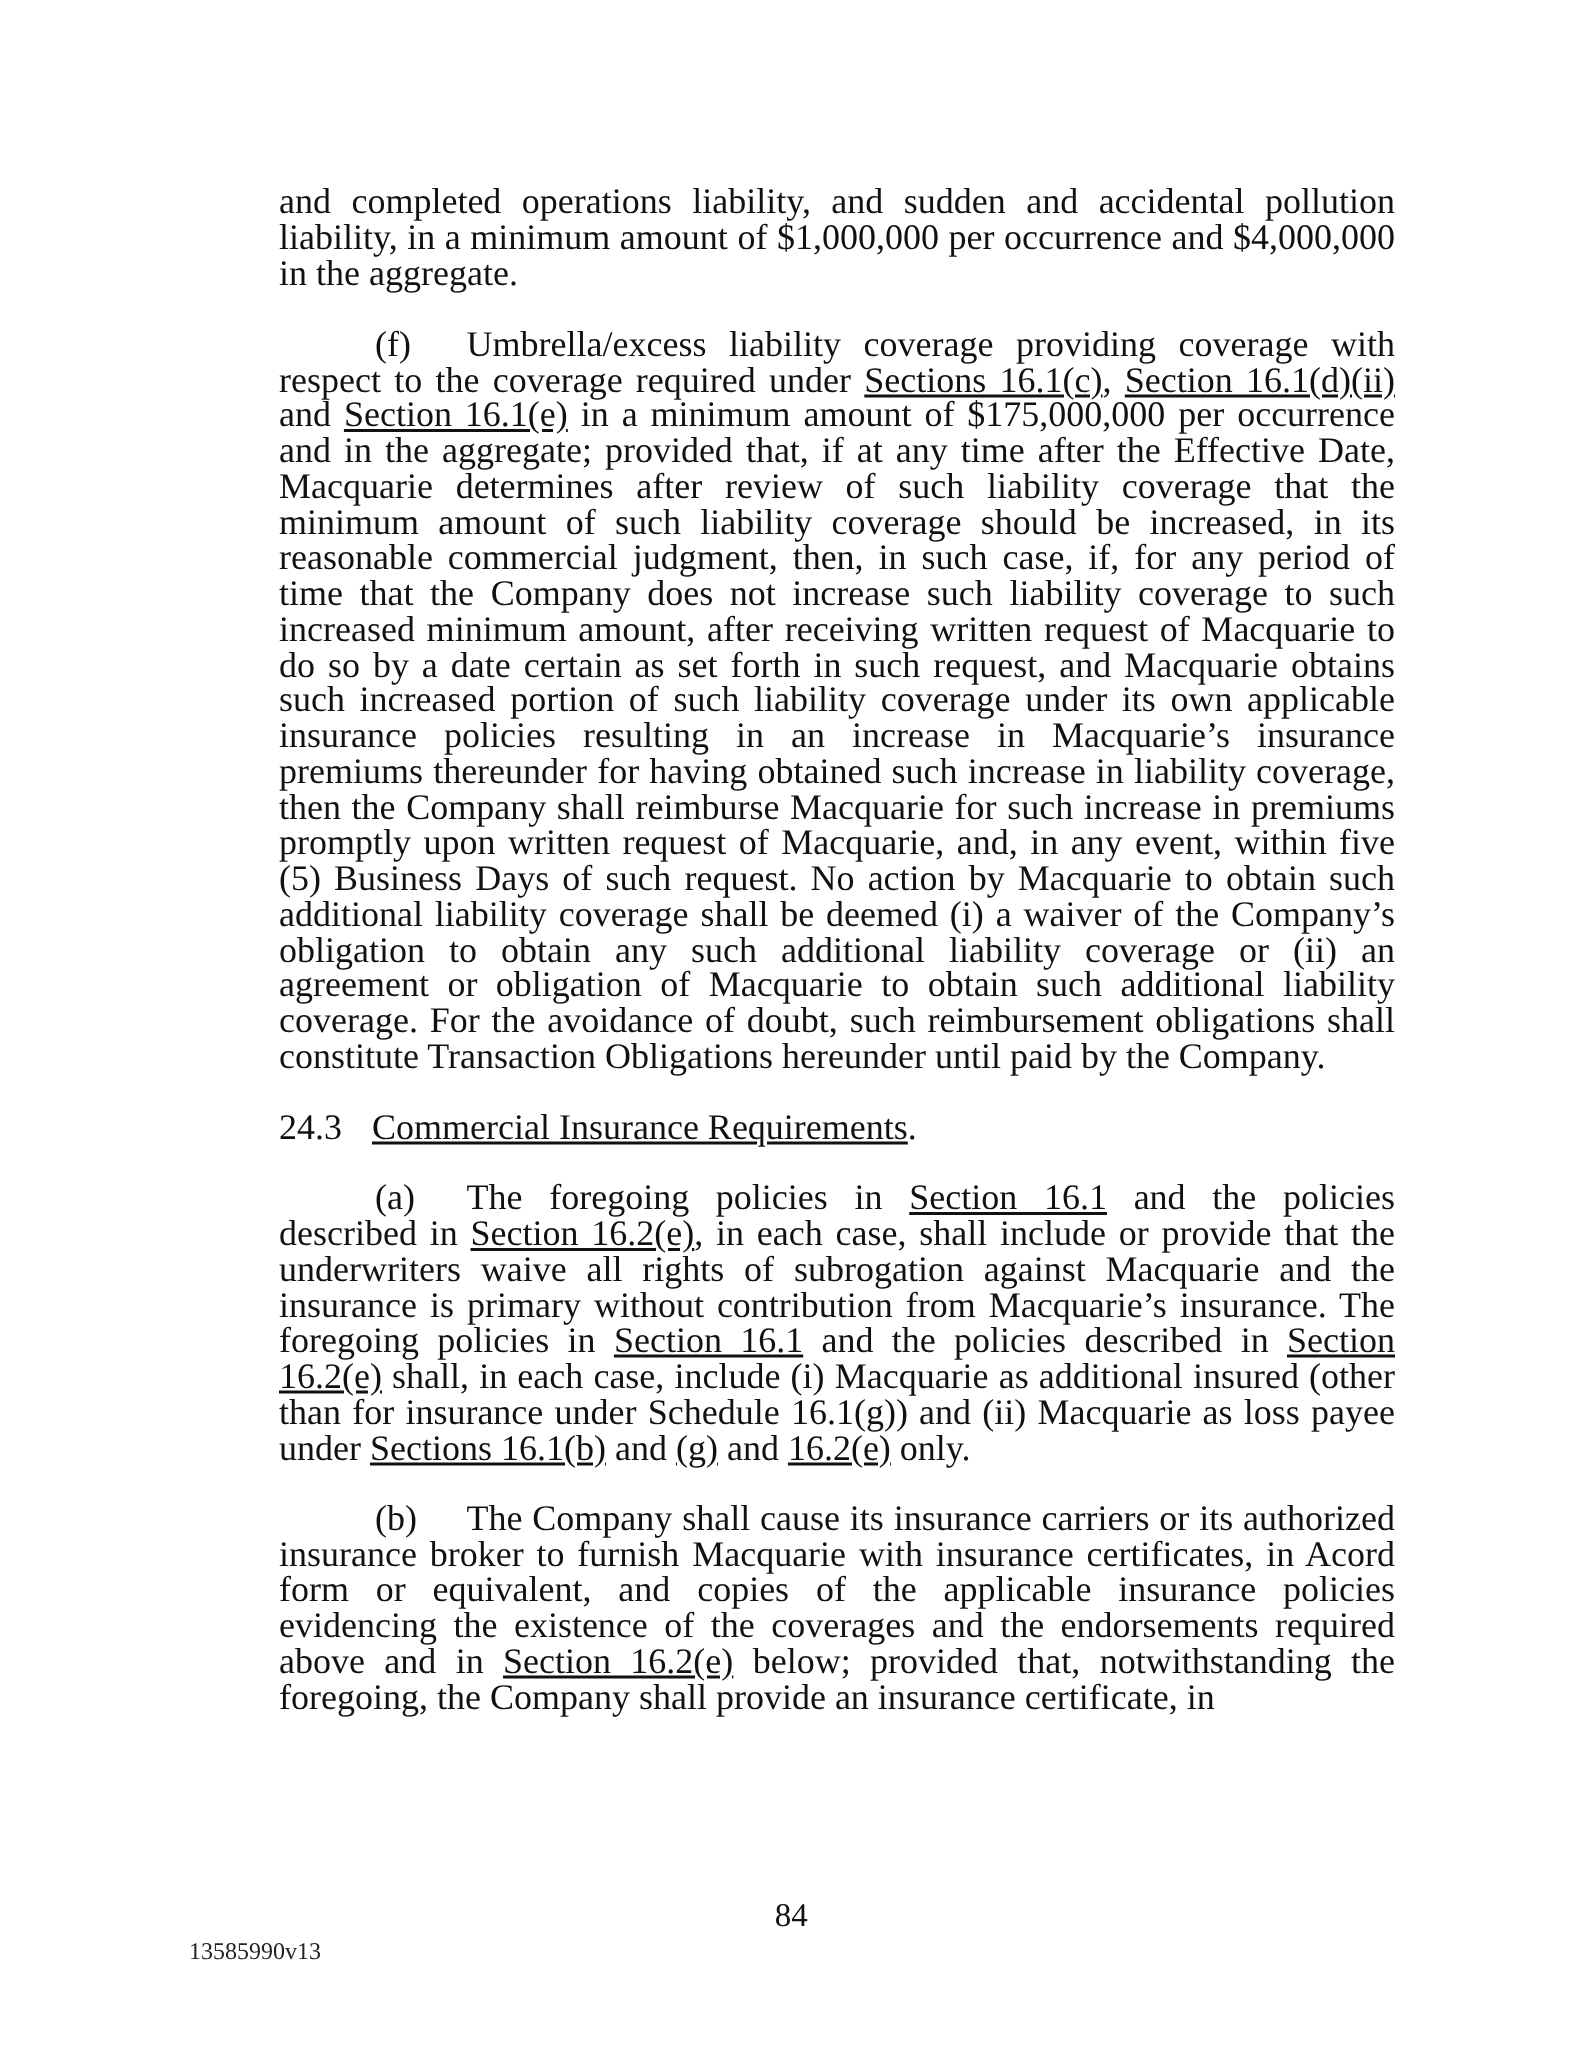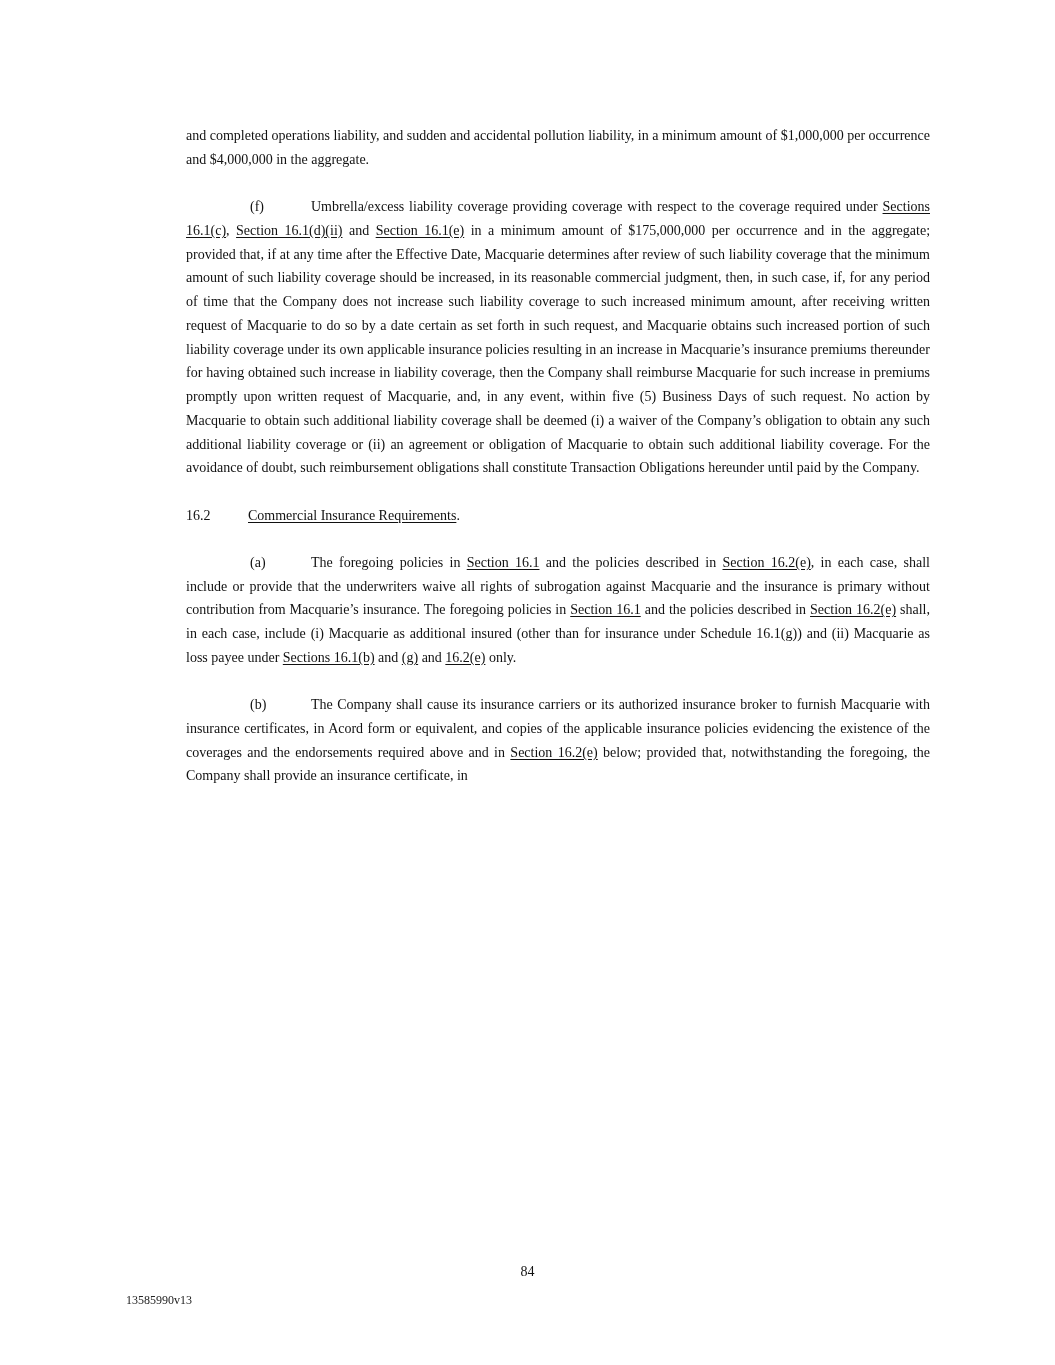--- a/index.html
+++ b/index.html
@@ -1,47 +1,47 @@
 <!DOCTYPE html>
 <html><head>
 <meta charset="utf-8">
 <style>
   html, body { margin: 0; padding: 0; background: #ffffff; }
   body { width: 1055px; height: 1365px; position: relative; overflow: hidden; }
   .page {
     position: absolute; left: 186px; top: 124px; width: 744px;
-    font-family: "Liberation Serif", serif; font-size: 14px; line-height: 23.75px;
+    font-family: "Liberation Serif", serif; font-size: 24px; line-height: 23.75px;
     color: #111111; text-align: justify;
   }
   .page p { margin: 0 0 23.5px 0; }
   .indent { text-indent: 64px; }
   .label { display: inline-block; width: 61px; text-indent: 0; }
   .u { text-decoration: underline; text-underline-offset: 2px; }
   .heading-num { display: inline-block; width: 62px; }
   .page-num {
     position: absolute; left: 0; width: 1055px; top: 1264px; text-align: center;
-    font-family: "Liberation Serif", serif; font-size: 14px; color: #111111;
+    font-family: "Liberation Serif", serif; font-size: 22px; color: #111111;
   }
   .doc-id {
     position: absolute; left: 126px; top: 1293px;
-    font-family: "Liberation Serif", serif; font-size: 12px; color: #222222;
+    font-family: "Liberation Serif", serif; font-size: 16px; color: #222222;
   }
 </style>
 </head>
 <body>
 
 <div class="page">
   <p>and completed operations liability, and sudden and accidental pollution liability, in a minimum amount of $1,000,000 per occurrence and $4,000,000 in the aggregate.</p>
 
 
 
   <p class="indent"><span class="label">(f)</span><span>Umbrella/excess liability coverage providing coverage with respect to the coverage required under </span><span class="u">Sections 16.1(c)</span><span>, </span><span class="u">Section 16.1(d)(ii)</span><span> and </span><span class="u">Section 16.1(e)</span><span> in a minimum amount of $175,000,000 per occurrence and in the aggregate; provided that, if at any time after the Effective Date, Macquarie determines after review of such liability coverage that the minimum amount of such liability coverage should be increased, in its reasonable commercial judgment, then, in such case, if, for any period of time that the Company does not increase such liability coverage to such increased minimum amount, after receiving written request of Macquarie to do so by a date certain as set forth in such request, and Macquarie obtains such increased portion of such liability coverage under its own applicable insurance policies resulting in an increase in Macquarie’s insurance premiums thereunder for having obtained such increase in liability coverage, then the Company shall reimburse Macquarie for such increase in premiums promptly upon written request of Macquarie, and, in any event, within five (5) Business Days of such request.  No action by Macquarie to obtain such additional liability coverage shall be deemed (i) a waiver of the Company’s obligation to obtain any such additional liability coverage or (ii) an agreement or obligation of Macquarie to obtain such additional liability coverage.  For the avoidance of doubt, such reimbursement obligations shall constitute Transaction Obligations hereunder until paid by the Company.</span></p>
 
 
-  <p><span class="heading-num">16.2</span><span class="u">Commercial Insurance Requirements</span><span>.</span></p>
+  <p><span class="heading-num">24.3</span><span class="u">Commercial Insurance Requirements</span><span>.</span></p>
 
   <p class="indent"><span class="label">(a)</span><span>The foregoing policies in </span><span class="u">Section 16.1</span><span> and the policies described in </span><span class="u">Section 16.2(e)</span><span>, in each case, shall include or provide that the underwriters waive all rights of subrogation against Macquarie and the insurance is primary without contribution from Macquarie’s insurance. The foregoing policies in </span><span class="u">Section 16.1</span><span> and the policies described in </span><span class="u">Section 16.2(e)</span><span> shall, in each case, include (i) Macquarie as additional insured (other than for insurance under Schedule 16.1(g)) and (ii) Macquarie as loss payee under </span><span class="u">Sections 16.1(b)</span><span> and </span><span class="u">(g)</span><span> and </span><span class="u">16.2(e)</span><span> only.</span></p>
 
   <p class="indent"><span class="label">(b)</span><span>The Company shall cause its insurance carriers or its authorized insurance broker to furnish Macquarie with insurance certificates, in Acord form or equivalent, and copies of the applicable insurance policies evidencing the existence of the coverages and the endorsements required above and in </span><span class="u">Section 16.2(e)</span><span> below; provided that, notwithstanding the foregoing, the Company shall provide an insurance certificate, in</span></p>
 </div>
 
 <div class="page-num">84</div>
 <div class="doc-id">13585990v13</div>
 
 </body></html>

